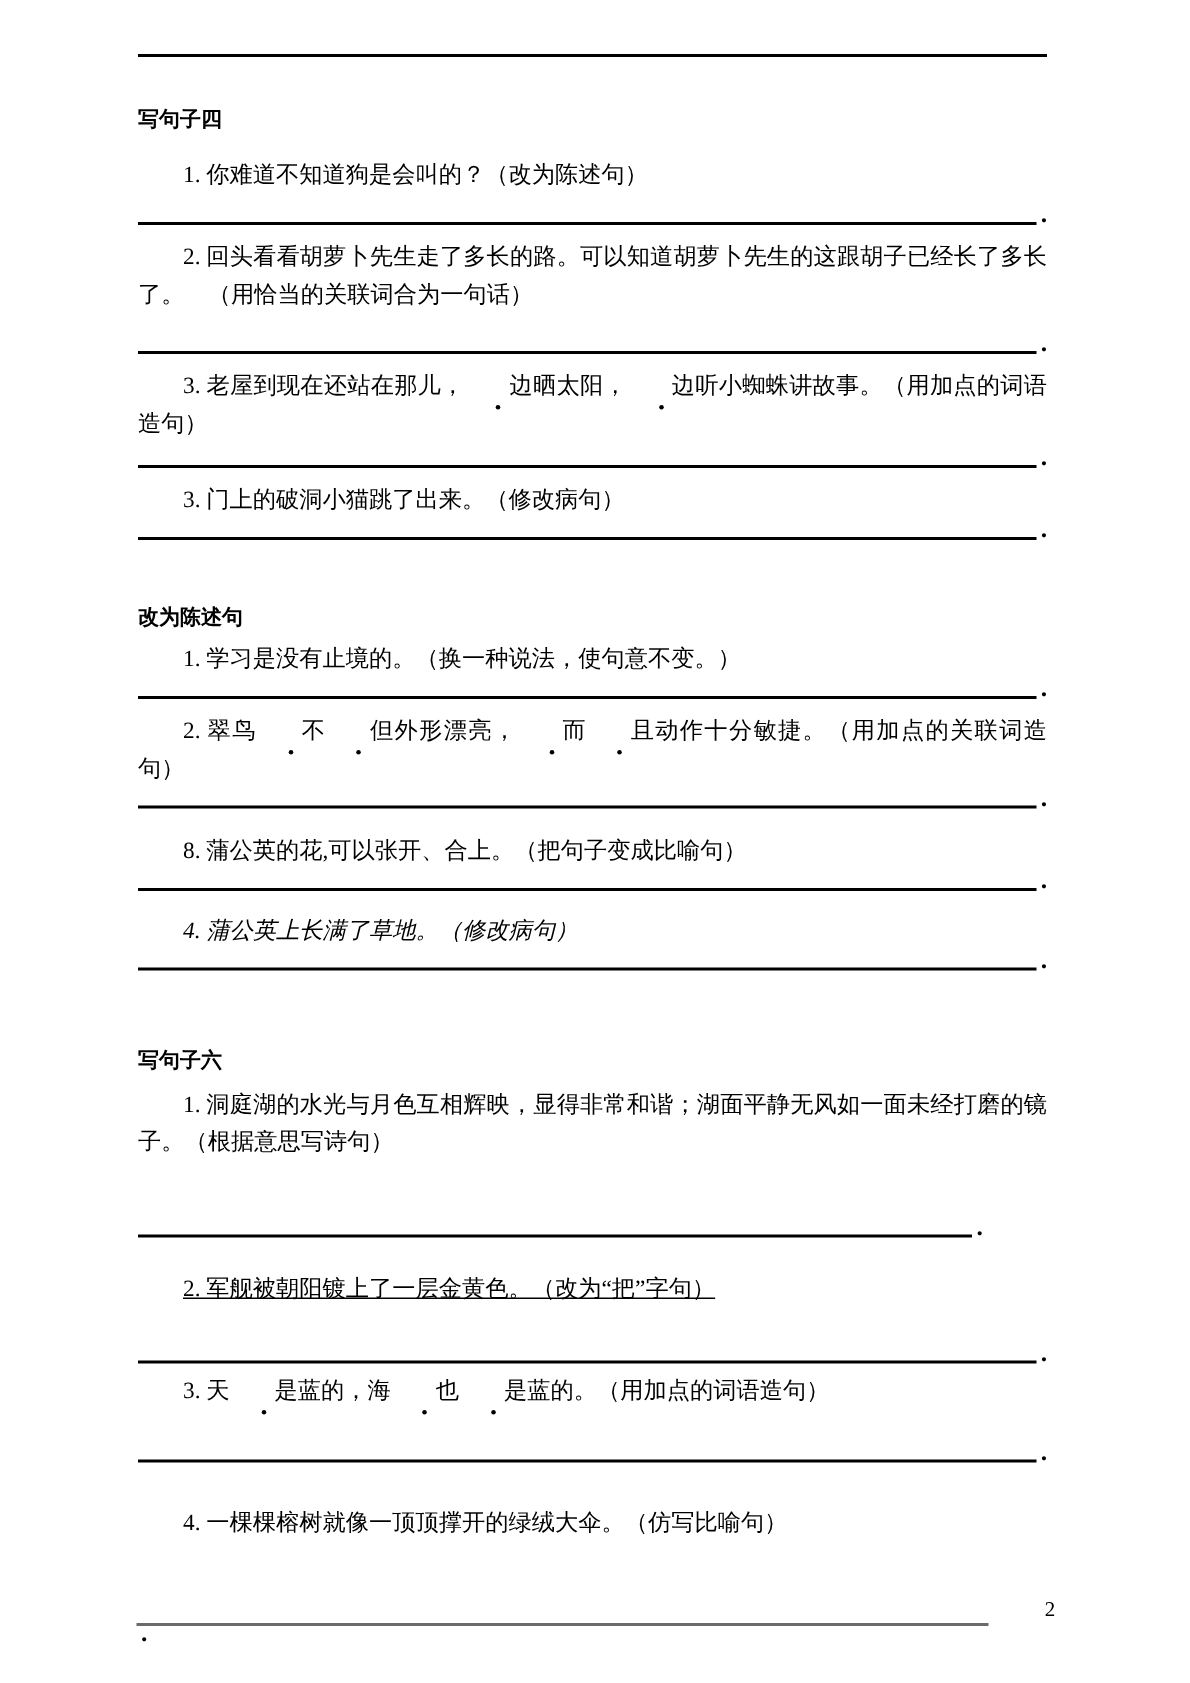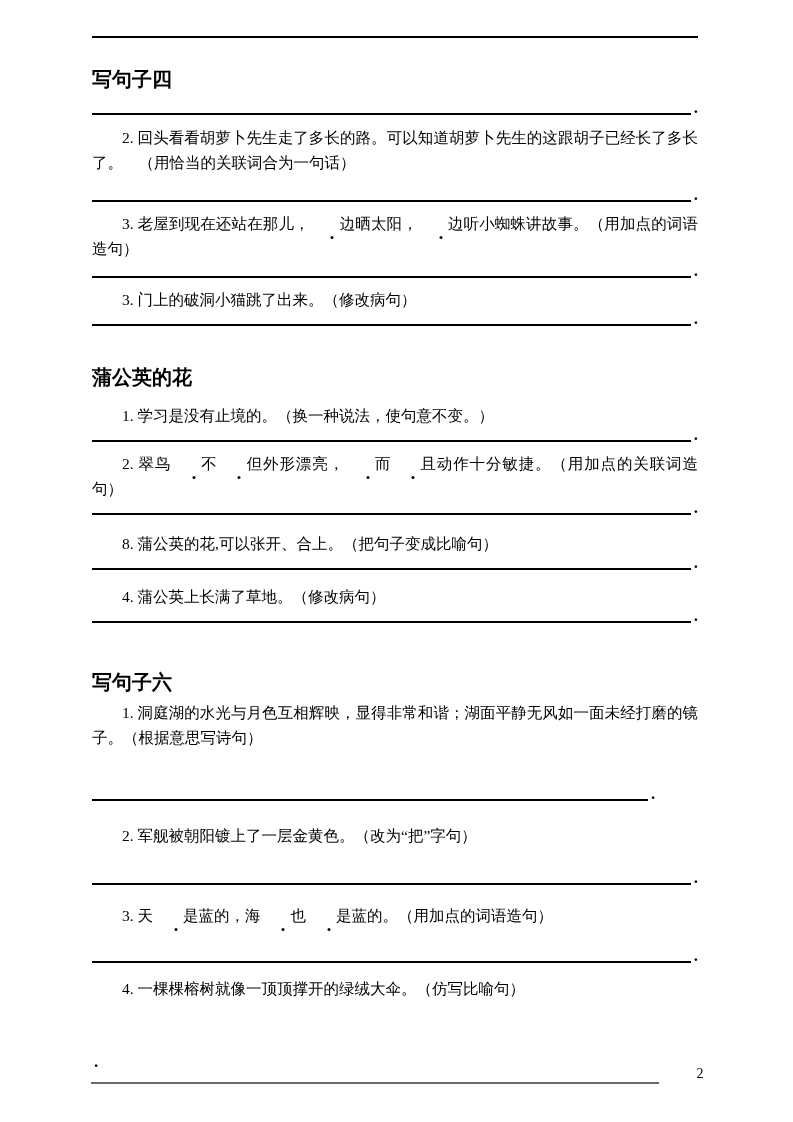--- a/index.html
+++ b/index.html
@@ -22,21 +22,21 @@
     top: 0;
     width: 606px;
   }
   .header-rule {
     margin-top: 36px;
     height: 0;
     border-top: 2px solid #000;
   }
   .section-title {
     margin: 26px 0 0 0;
-    font-size: 20px;
+    font-size: 14px;
     line-height: 30px;
     font-weight: bold;
     font-family: "Liberation Sans", "DejaVu Sans", sans-serif;
   }
   p.question {
     margin: 9px 0 0 0;
     font-size: 15.5px;
     line-height: 25px;
     text-indent: 30px;
     text-align: justify;
@@ -80,30 +80,30 @@
   }
   
   #sec0 p.question:nth-of-type(1) { margin-top: 10px; }
   #sec0 div.answer:nth-of-type(1) { margin-top: 12px; }
   #sec0 div.answer:nth-of-type(2) { margin-top: 18px; }
   #sec0 div.answer:nth-of-type(3) { margin-top: 8px; }
   #sec0 div.answer:nth-of-type(4) { margin-top: 5px; }
   
   #sec1 .section-title { margin-top: 36px; }
   #sec1 p.question { }
-  #sec1 p.question:nth-of-type(1) { margin-top: 11px; }
+  #sec1 p.question:nth-of-type(1) { margin-top: 1px; }
   #sec1 p.question:nth-of-type(3) { margin-top: 16px; }
-  #sec1 p.question:nth-of-type(4) { margin-top: 14px; }
+  #sec1 p.question:nth-of-type(4) { margin-top: 14px; font-style: italic; }
   #sec1 div.answer { margin-top: 5px; }
   
   #sec2 .section-title { margin-top: 44px; }
   #sec2 p.question:nth-of-type(1) { margin-top: 3px; }
-  #sec2 p.question:nth-of-type(2) { margin-top: 22px; }
-  #sec2 p.question:nth-of-type(3) { margin-top: 18px; }
-  #sec2 p.question:nth-of-type(4) { margin-top: 13px; }
+  #sec2 p.question:nth-of-type(2) { margin-top: 22px; text-decoration: underline; }
+  #sec2 p.question:nth-of-type(3) { margin-top: 6px; }
+  #sec2 p.question:nth-of-type(4) { margin-top: 28px; }
   #sec2 div.answer:nth-of-type(1) { margin-top: 42px; }
   #sec2 div.answer:nth-of-type(2) { margin-top: 28px; }
   #sec2 div.answer:nth-of-type(3) { margin-top: 26px; }
   
   .footer-rule {
     position: absolute;
     left: 91px;
     top: 1082px;
     width: 568px;
     height: 0;
@@ -121,20 +121,21 @@
 </style>
 </head>
 <body>
 
 <div class="page">
   <div class="content">
     <div class="header-rule"></div>
     <div>
         <section class="sec" id="sec0">
           <h2 class="section-title">写句子四</h2>
+          <p class="question">1. 你难道不知道狗是会叫的？（改为陈述句）</p>
           <div class="answer">
             <span class="rule"></span>
             <span class="end-dot">.</span>
           </div>
           <p class="question">2. 回头看看胡萝卜先生走了多长的路。可以知道胡萝卜先生的这跟胡子已经长了多长了。　（用恰当的关联词合为一句话）</p>
           <div class="answer">
             <span class="rule"></span>
             <span class="end-dot">.</span>
           </div>
           <p class="question">3. 老屋到现在还站在那儿，<span class="dotchar">边</span>晒太阳，<span class="dotchar">边</span>听小蜘蛛讲故事。（用加点的词语造句）</p>
@@ -142,21 +143,21 @@
             <span class="rule"></span>
             <span class="end-dot">.</span>
           </div>
           <p class="question">3. 门上的破洞小猫跳了出来。（修改病句）</p>
           <div class="answer">
             <span class="rule"></span>
             <span class="end-dot">.</span>
           </div>
         </section>
         <section class="sec" id="sec1">
-          <h2 class="section-title">蒲公英的花</h2>
+          <h2 class="section-title">改为陈述句</h2>
           <p class="question">1. 学习是没有止境的。（换一种说法，使句意不变。）</p>
           <div class="answer">
             <span class="rule"></span>
             <span class="end-dot">.</span>
           </div>
           <p class="question">2. 翠鸟<span class="dotchar">不</span><span class="dotchar">但</span>外形漂亮，<span class="dotchar">而</span><span class="dotchar">且</span>动作十分敏捷。（用加点的关联词造句）</p>
           <div class="answer">
             <span class="rule"></span>
             <span class="end-dot">.</span>
           </div>

